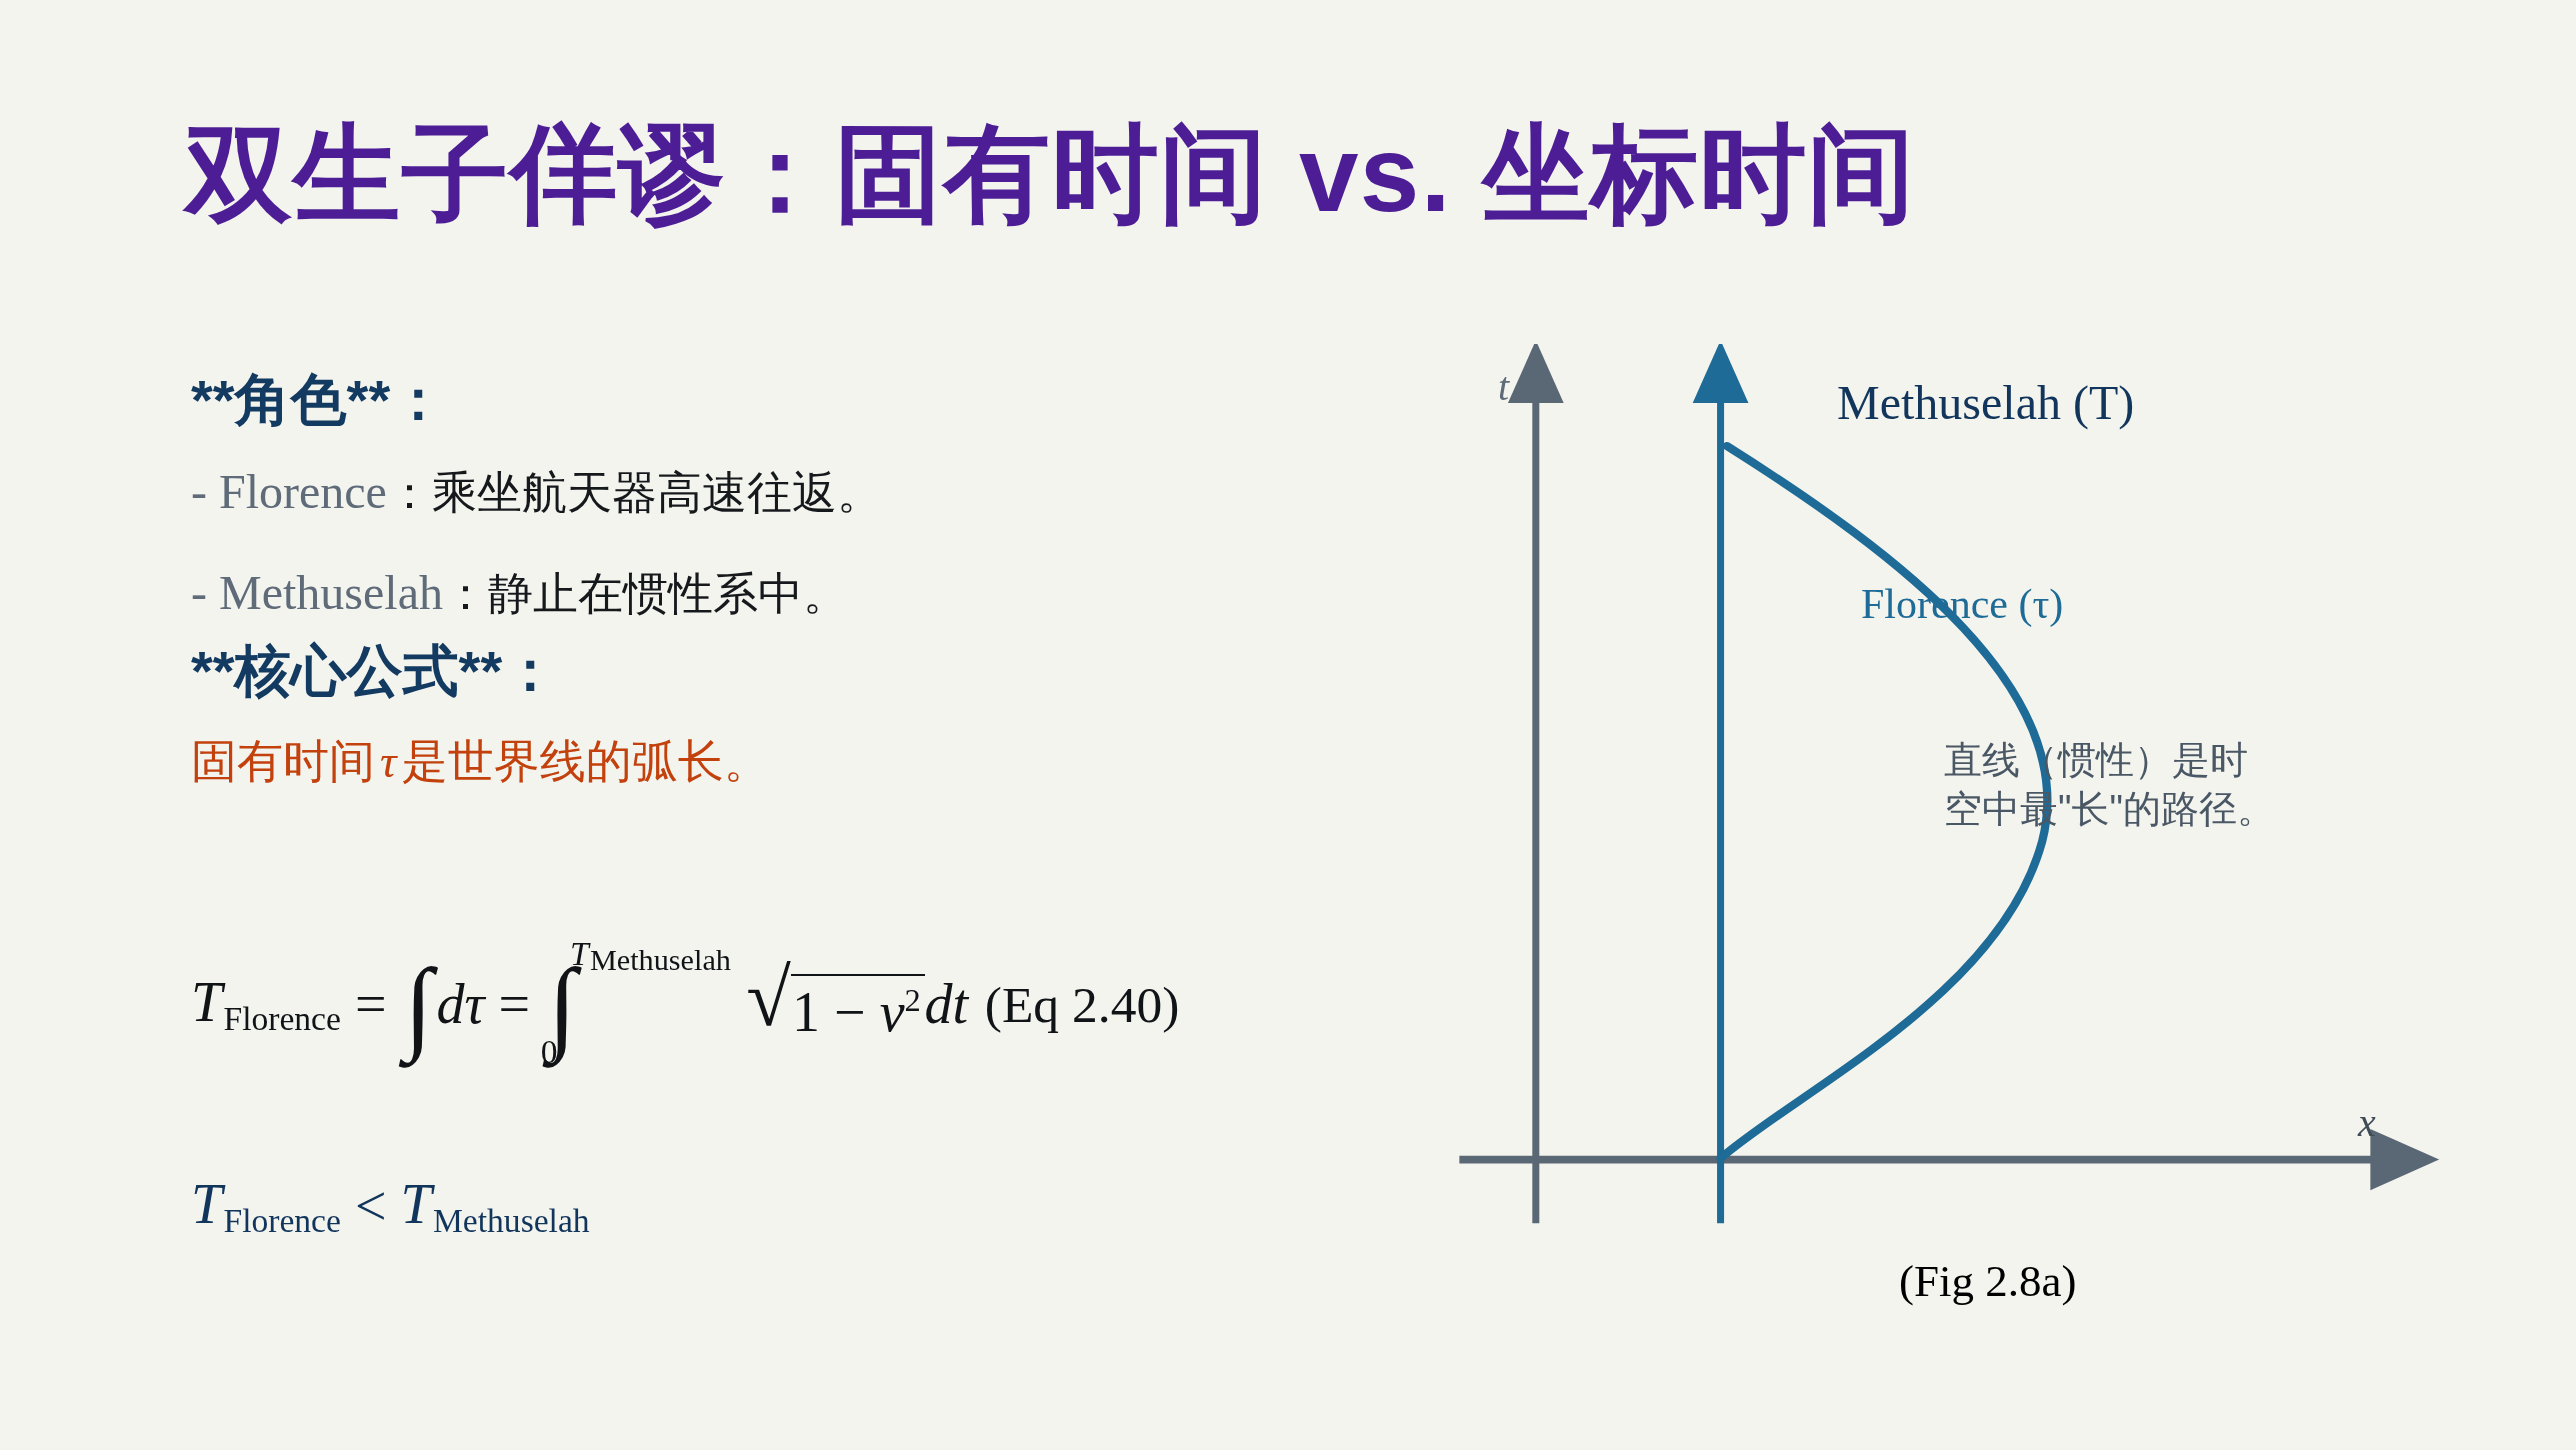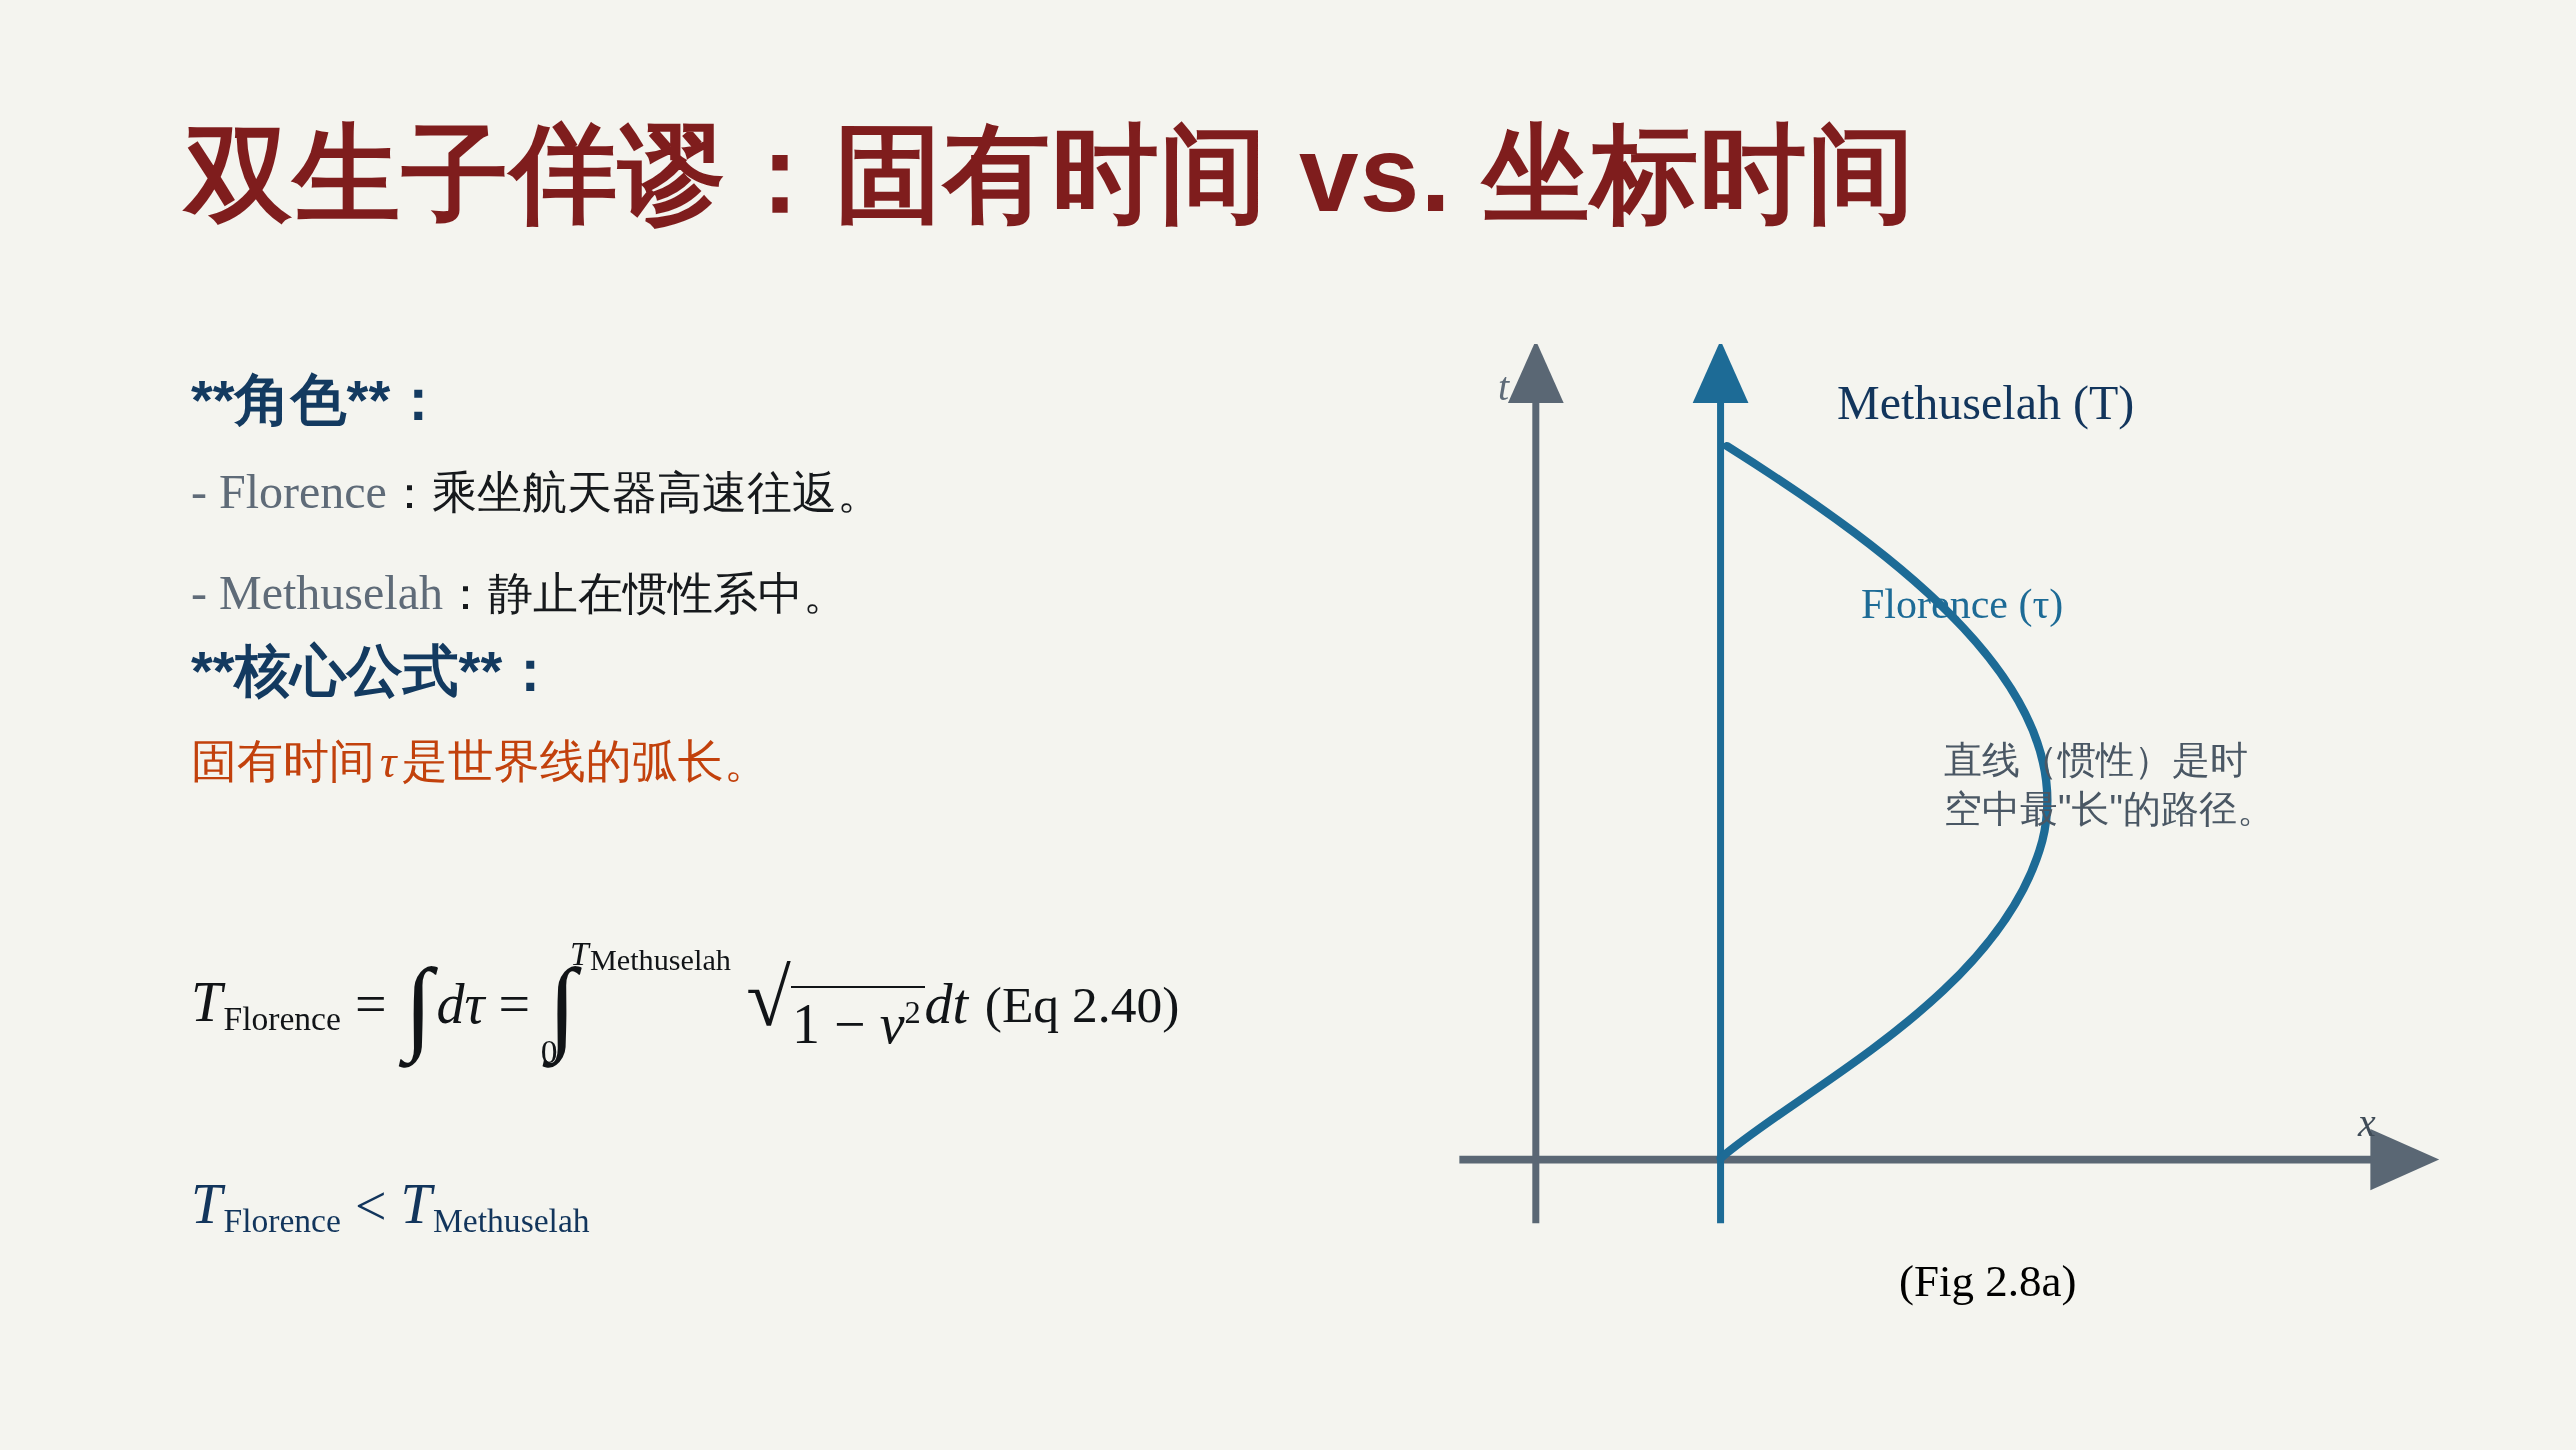--- a/index.html
+++ b/index.html
@@ -12,21 +12,21 @@
   }
   
   #slide-title{
     position:absolute;
     left:185px; top:118px;
     width:2230px;
     font-family:"Liberation Sans", sans-serif;
     font-weight:bold;
     font-size:107px;
     line-height:1.05;
-    color:#7f1d1d;
+    color:#4c1d95;
     letter-spacing:1.3px;
     white-space:nowrap;
   }
   
   #left-col{
     position:absolute;
     left:191px; top:363px;
     width:1211px;
   }
   .heading{
@@ -136,21 +136,21 @@
     font-style:normal;
     font-size:1.45em;
     line-height:0.82;
     position:relative;
     top:-3.8px;
   }
   .radicand{
     border-top:2.5px solid #111417;
     padding:3.8px 3.8px 0 1.3px;
     position:relative;
-    top:17px;
+    top:5px;
   }
   .sup{
     font-style:normal;
     font-size:0.58em;
     vertical-align:0.62em;
   }
   .eqtag{
     font-style:normal;
     padding-left:16.6px;
     font-size:0.92em;

